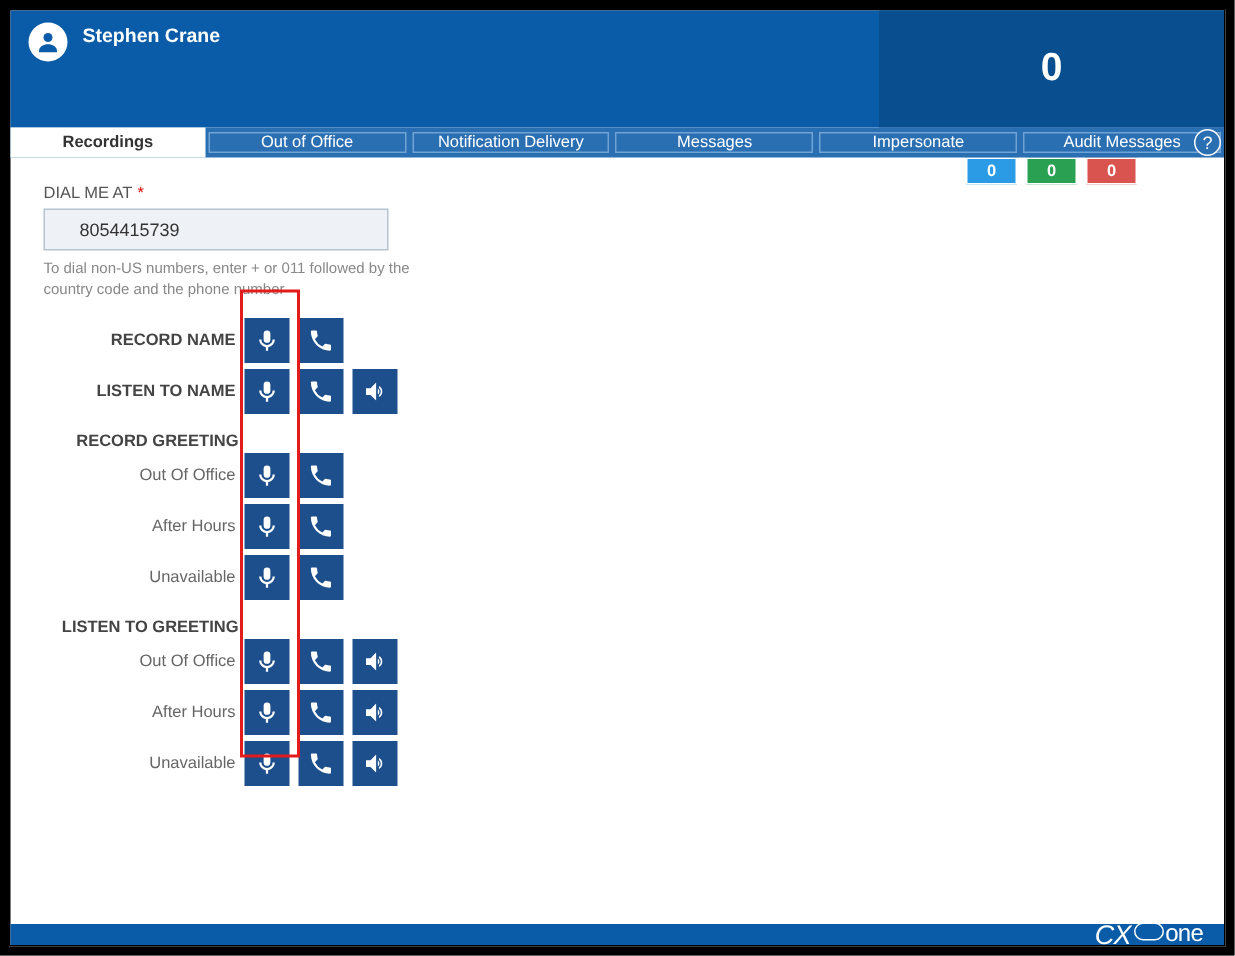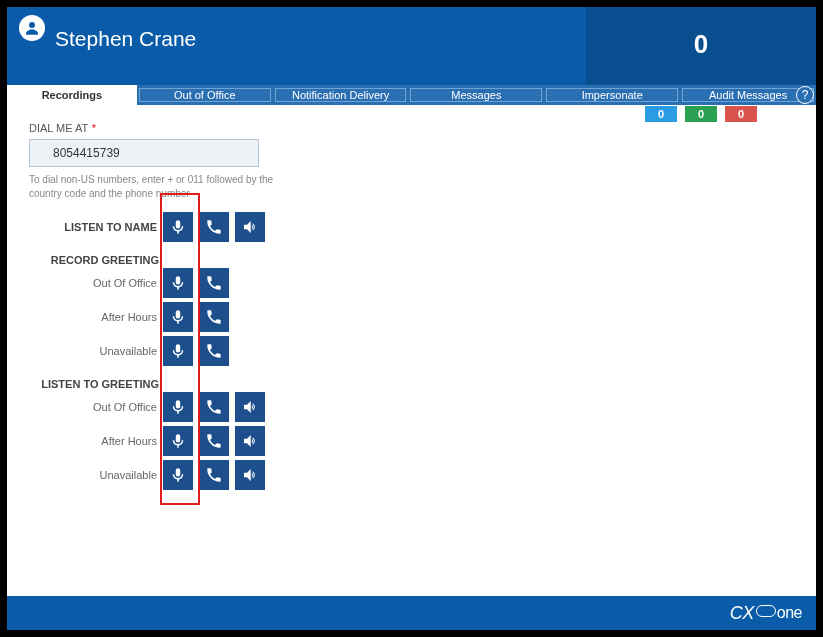--- a/index.html
+++ b/index.html
@@ -4,21 +4,21 @@
 <style>
   * { box-sizing: border-box; margin: 0; padding: 0; }
   body { font-family: Arial, Helvetica, sans-serif; font-size: 12px; background: #000; display: flex; align-items: center; justify-content: center; min-height: 100vh; }
   .frame { width: 823px; height: 637px; background: #000; padding: 6px; }
   .app { width: 100%; height: 100%; background: #fff; display: flex; flex-direction: column; border: 1px solid #000; position: relative; }
   
   .header { background: #0a5ca8; color: #fff; display: flex; align-items: stretch; height: 78px; }
   .header-left { display: flex; align-items: flex-start; padding: 8px 12px; gap: 10px; }
   .avatar { width: 26px; height: 26px; border-radius: 50%; background: #fff; display: flex; align-items: center; justify-content: center; }
   .avatar svg { width: 18px; height: 18px; fill: #0a5ca8; }
-  .username { font-size: 21px; font-weight: normal; margin-top: 12px; }
+  .username { font-size: 13px; font-weight: bold; margin-top: 1px; }
   .header-right { margin-left: auto; width: 230px; background: #094f8f; display: flex; flex-direction: column; align-items: center; justify-content: center; gap: 44px; }
   .vm-title { font-size: 14px; font-weight: bold; }
   .vm-count { font-size: 26px; font-weight: bold; line-height: 1; margin: 2px 0 4px; }
   .vm-badges { display: flex; gap: 6px; }
   .badge { width: 34px; height: 18px; border: 1px solid #fff; color: #fff; font-size: 11px; font-weight: bold; display: flex; align-items: center; justify-content: center; }
   .badge.blue { background: #2b9be6; }
   .badge.green { background: #2aa053; }
   .badge.red { background: #d9534f; }
   
   .tabs { background: #2b6fb3; display: flex; height: 20px; align-items: stretch; position: relative; }
@@ -37,21 +37,21 @@
   .section-head { font-size: 11px; font-weight: bold; color: #444; text-align: right; width: 130px; margin-top: 10px; }
   .row { display: flex; align-items: center; height: 34px; }
   .row .lbl { width: 130px; text-align: right; font-size: 11px; color: #666; padding-right: 2px; }
   .row .lbl.bold { font-weight: bold; color: #444; }
   .icons { display: flex; gap: 6px; margin-left: 4px; }
   .ibtn { width: 30px; height: 30px; background: #1c4f8b; display: flex; align-items: center; justify-content: center; cursor: pointer; }
   .ibtn svg { width: 18px; height: 18px; fill: #fff; }
   
   .highlight-box { position: absolute; border: 2px solid #e21b1b; pointer-events: none; }
   
-  .footer { height: 34px; background: #0a5ca8; display: flex; align-items: center; justify-content: flex-end; padding-right: 14px; }
+  .footer { height: 14px; background: #0a5ca8; display: flex; align-items: center; justify-content: flex-end; padding-right: 14px; }
   .logo { color: #fff; font-size: 18px; font-style: italic; letter-spacing: -0.5px; display: flex; align-items: center; }
   .logo .one { font-style: normal; font-weight: 300; margin-left: 1px; font-size: 16px; }
   .logo .cloud { display:inline-block; width: 20px; height: 12px; border: 1.5px solid #fff; border-radius: 10px; margin-left: 2px; position: relative; top: -2px;}
 </style>
 </head>
 <body>
 
 <div class="frame">
 <div class="app">
 
@@ -89,20 +89,35 @@
   <div class="content">
     <div>
       <span class="field-label">DIAL ME AT</span>
       <span class="field-label req">*</span>
     </div>
     <input class="textbox" type="text" value="8054415739" style="">
     <div class="hint">To dial non-US numbers, enter + or 011 followed by the country code and the phone number</div>
 
     <div class="rows" id="rows-anchor">
 
+      <div class="row">
+        <div class="lbl bold">RECORD NAME</div>
+        <div class="icons">
+          <div class="ibtn">
+                <svg viewBox="0 0 24 24">
+                  <path d="M12 14a3 3 0 0 0 3-3V6a3 3 0 0 0-6 0v5a3 3 0 0 0 3 3zm5-3a5 5 0 0 1-10 0H5a7 7 0 0 0 6 6.9V21h2v-3.1A7 7 0 0 0 19 11z"></path>
+                </svg>
+              </div>
+          <div class="ibtn">
+                <svg viewBox="0 0 24 24">
+                  <path d="M6.6 10.8a15 15 0 0 0 6.6 6.6l2.2-2.2a1 1 0 0 1 1-.25 11 11 0 0 0 3.5.56 1 1 0 0 1 1 1V20a1 1 0 0 1-1 1A17 17 0 0 1 3 4a1 1 0 0 1 1-1h3.5a1 1 0 0 1 1 1 11 11 0 0 0 .56 3.5 1 1 0 0 1-.25 1z"></path>
+                </svg>
+              </div>
+        </div>
+      </div>
 
       <div class="row">
         <div class="lbl bold">LISTEN TO NAME</div>
         <div class="icons">
           <div class="ibtn">
                 <svg viewBox="0 0 24 24">
                   <path d="M12 14a3 3 0 0 0 3-3V6a3 3 0 0 0-6 0v5a3 3 0 0 0 3 3zm5-3a5 5 0 0 1-10 0H5a7 7 0 0 0 6 6.9V21h2v-3.1A7 7 0 0 0 19 11z"></path>
                 </svg>
               </div>
           <div class="ibtn">

